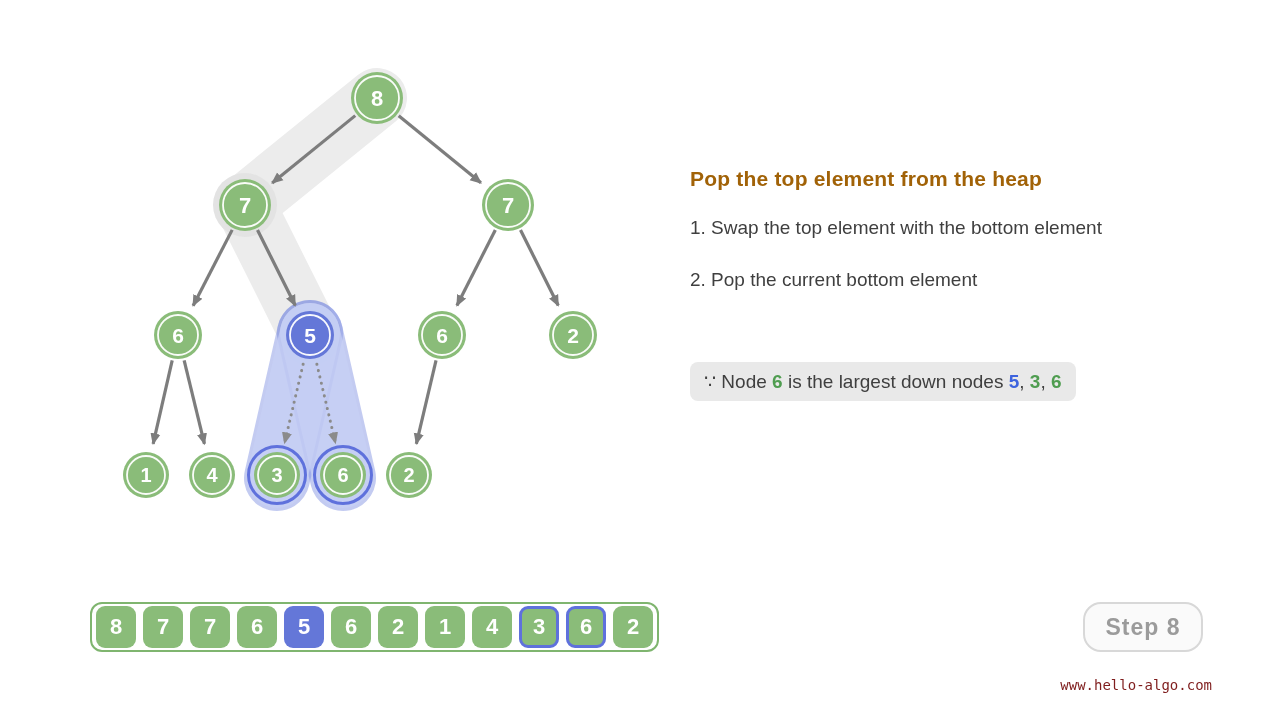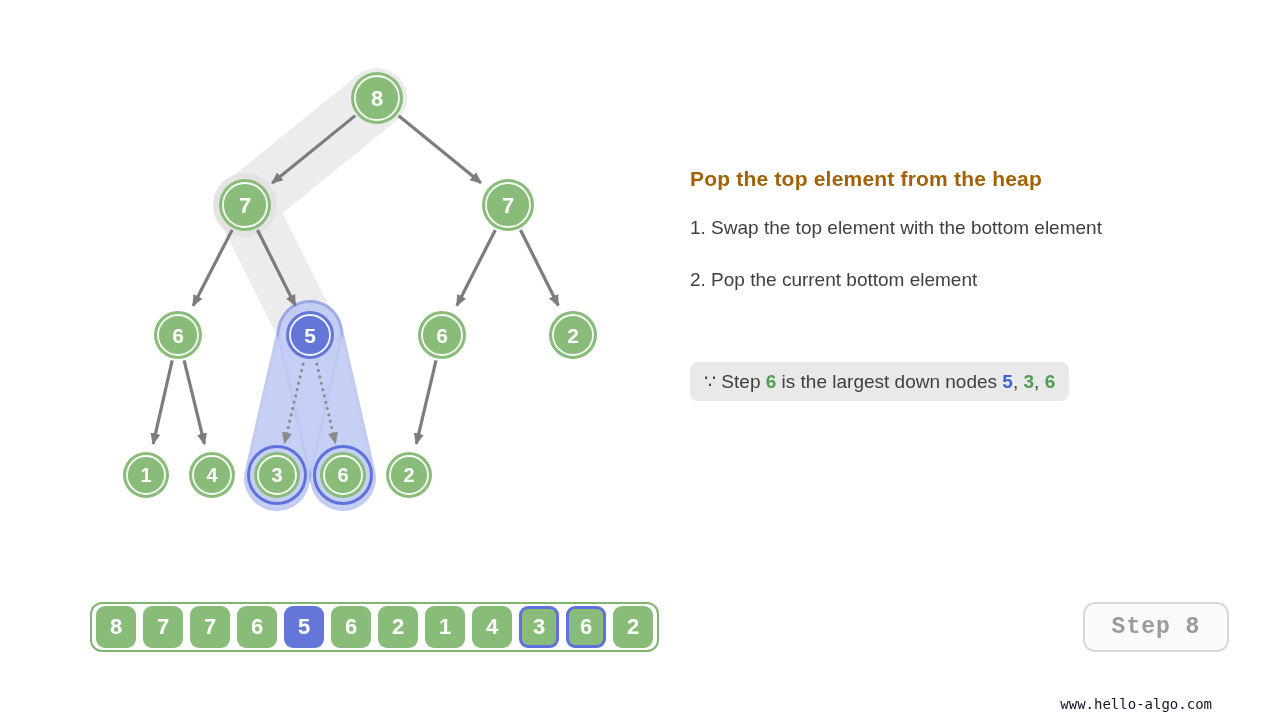--- a/index.html
+++ b/index.html
@@ -25,27 +25,27 @@
   .array-wrap { position:absolute; left:90px; top:602px; height:50px; background:#fff;
                 border:2px solid #7FB56F; border-radius:12px; display:flex; align-items:center;
                 gap:7px; padding:0 4px; }
   .array-cell { width:40px; height:42px; border-radius:9px; background:#8ABC79; color:#fff;
                 display:flex; align-items:center; justify-content:center;
                 font-size:22px; font-weight:700; }
   .array-cell.blue { background:#6477D8; }
   .array-cell.green-ring { border:3px solid #5F71DC; }
 
   
-  .step-badge { position:absolute; left:1083px; top:602px; width:146px; height:50px;
-                border:2px solid #D8D8D8; border-radius:12px; background:#FAFAFA;
+  .step-badge { position:absolute; left:1083px; top:602px; width:120px; height:50px;
+                border:2px solid #D8D8D8; border-radius:18px; background:#FAFAFA;
                 display:flex; align-items:center; justify-content:center;
-                font-family:Liberation Mono, monospace; font-weight:700; font-size:23px;
+                font-family:Liberation Sans, sans-serif; font-weight:700; font-size:23px;
                 color:#9B9B9B; letter-spacing:1px; }
   .watermark { position:absolute; right:68px; top:677px; font-family:"DejaVu Sans Mono", monospace;
-               font-size:14px; color:#0f172a;margin-top:19px; }
+               font-size:14px; color:#7f1d1d; }
 </style>
 </head>
 <body>
 
 <div id="stage">
 
   <svg id="tree-svg" width="680" height="560" viewBox="0 0 680 560">
     <defs>
       <marker id="arrow" viewBox="0 0 10 10" refX="8" refY="5" markerWidth="13" markerHeight="13" orient="auto" markerUnits="userSpaceOnUse">
         <path d="M0,1.1 L9,5 L0,8.9 z" fill="#7D7D7D"></path>
@@ -141,21 +141,21 @@
           <circle cx="409" cy="475" r="23" fill="#8ABC79"></circle>
           <circle cx="409" cy="475" r="19" fill="none" stroke="rgba(255,255,255,0.95)" stroke-width="1.8"></circle>
           <text x="409" y="475" text-anchor="middle" dominant-baseline="central" font-size="20">2</text>
         </g>
       </g>
   </svg>
 
   <div class="panel-title">Pop the top element from the heap</div>
   <div class="panel-step" id="step-1">1. Swap the top element with the bottom element</div>
   <div class="panel-step" id="step-2">2. Pop the current bottom element</div>
-  <div class="note-box" id="note-box"><span class="">∵ Step </span><span class="seg-green">6</span><span class=""> is the largest down nodes </span><span class="seg-blue">5</span><span class="">, </span><span class="seg-green">3</span><span class="">, </span><span class="seg-green">6</span></div>
+  <div class="note-box" id="note-box"><span class="">∵ Node </span><span class="seg-green">6</span><span class=""> is the largest down nodes </span><span class="seg-blue">5</span><span class="">, </span><span class="seg-green">3</span><span class="">, </span><span class="seg-green">6</span></div>
 
   <div class="array-wrap" id="array-wrap">
       <div class="array-cell green">8</div>
       <div class="array-cell green">7</div>
       <div class="array-cell green">7</div>
       <div class="array-cell green">6</div>
       <div class="array-cell blue">5</div>
       <div class="array-cell green">6</div>
       <div class="array-cell green">2</div>
       <div class="array-cell green">1</div>

